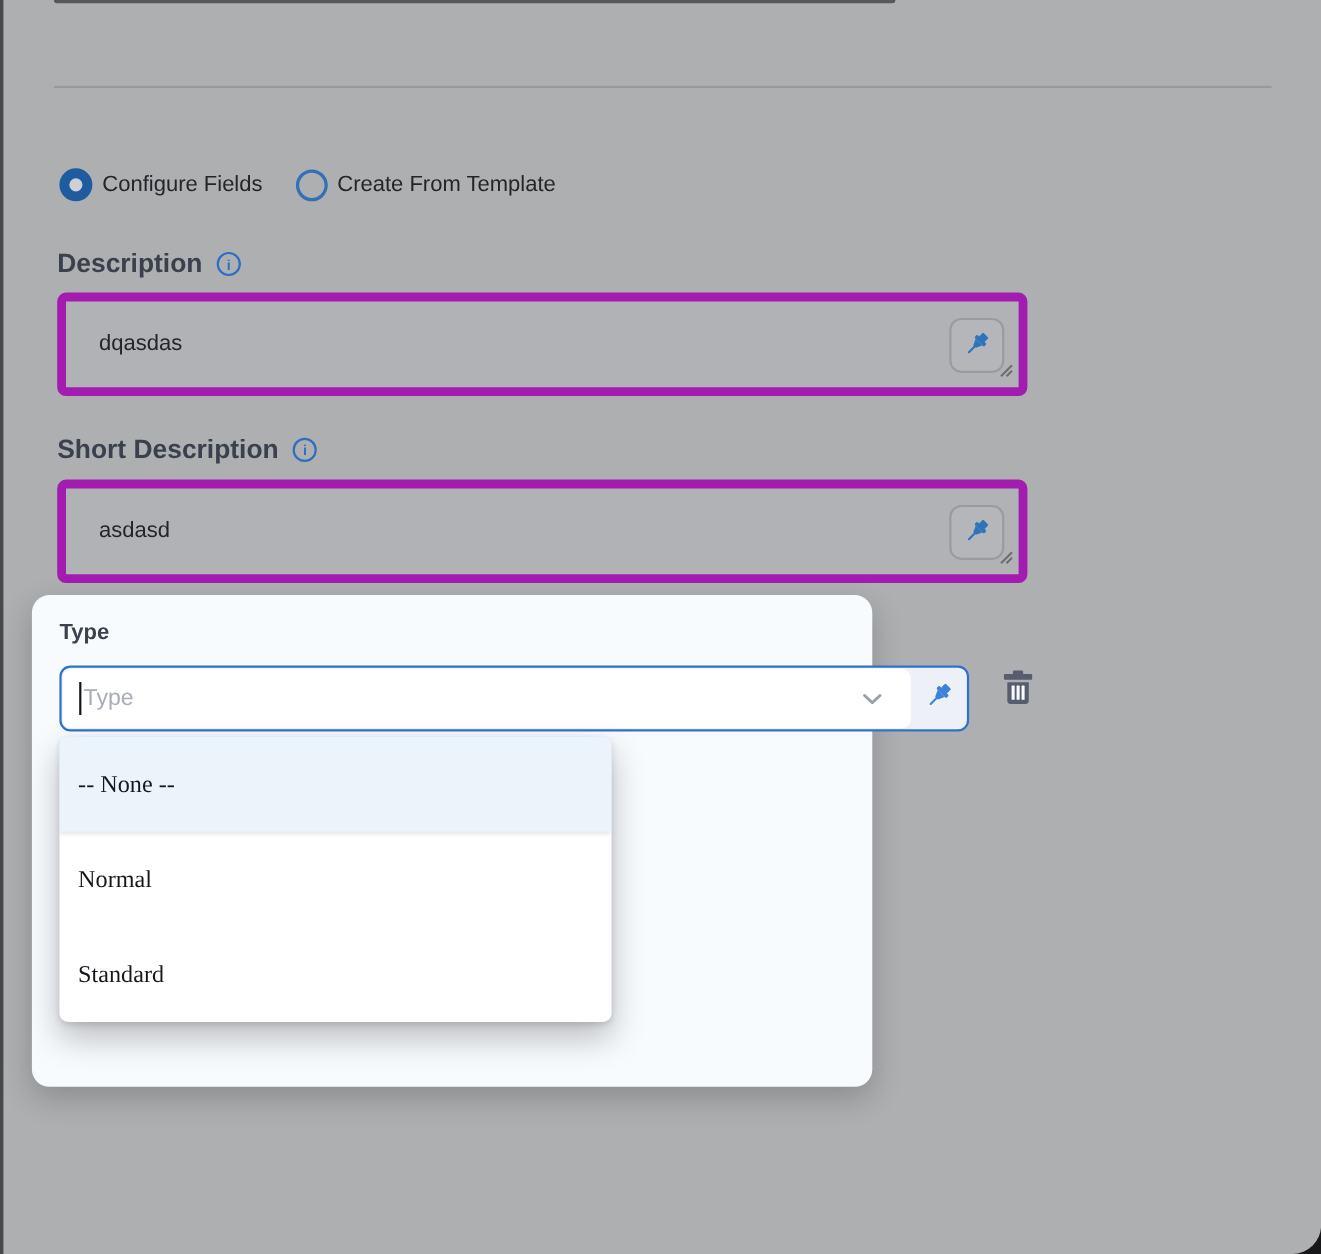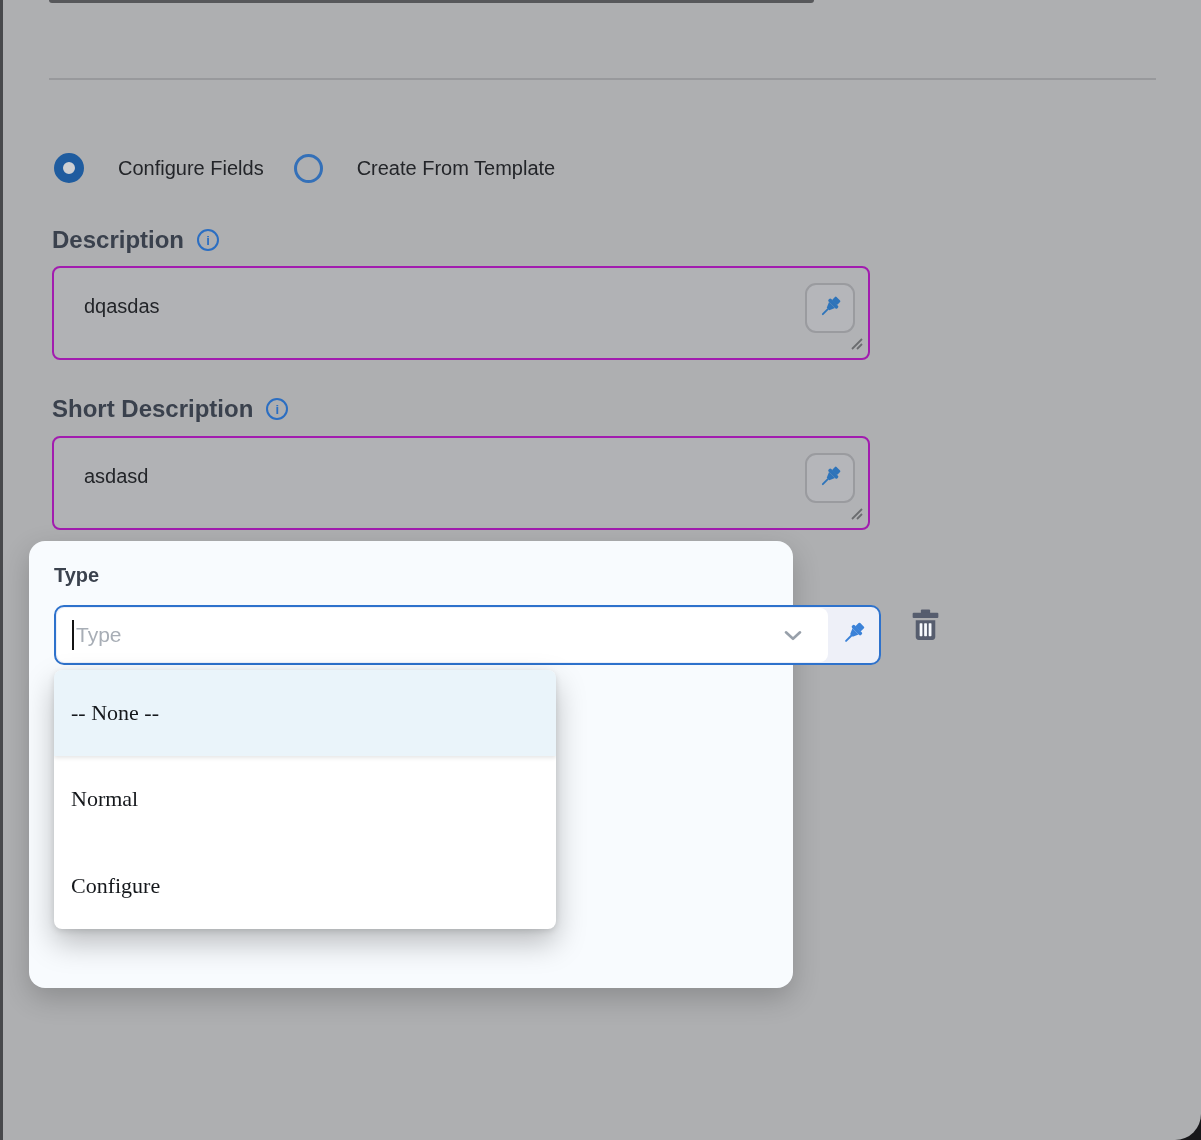--- a/index.html
+++ b/index.html
@@ -40,40 +40,40 @@
   
   .radio-row {
     position: absolute; left: 51px; top: 153px;
     display: flex; align-items: center;
   }
   .radio-opt { display: flex; align-items: center; cursor: pointer; }
   .radio-opt + .radio-opt { margin-left: 30px; }
   .radio { width: 30px; height: 30px; border-radius: 50%; flex: none; }
   .radio.selected  { border: 9px solid #1f5c9f; background: #ced0d3; }
   .radio.unselected{ width: 29px; height: 29px; border: 3px solid #3470b8; background: transparent; }
-  .radio-label { margin-left: 34px; font-size: 20px; color: #232529; }
+  .radio-label { margin-left: 9px; font-size: 20px; color: #232529; }
   
   .label-row {
     position: absolute; left: 49px;
     display: flex; align-items: center; gap: 13px;
   }
   .flabel { font-size: 24px; font-weight: bold; color: #3a414d; }
   .info-icon {
     width: 22px; height: 22px; border-radius: 50%;
     border: 2px solid #2b6ec2; color: #2b6ec2;
     font-size: 13px; font-weight: 600; font-style: normal;
     display: flex; align-items: center; justify-content: center;
     cursor: pointer;
   }
   
   .textarea {
     position: absolute; left: 49px;
-    width: 818px; height: 94px;
+    width: 882px; height: 94px;
     background: #b1b2b5;
-    border: 2px solid #a21caf;
+    border: 8px solid #a21caf;
     border-radius: 8px;
   }
   .ta-text {
     position: absolute; left: 30px; top: 27px;
     font-size: 20px; color: #232529;
   }
   .pin-btn {
     position: absolute; right: 13px; top: 15px;
     width: 50px; height: 50px;
     border-radius: 11px;
@@ -266,17 +266,17 @@
               <rect x="16.7" y="15.8" width="2.7" height="12.6" rx="0.6"></rect>
               <rect x="21.1" y="15.8" width="2.7" height="12.6" rx="0.6"></rect>
             </g>
           </svg>
         </span>
       </button>
 
       <div class="dropdown">
         <div class="dd-item highlighted">-- None --</div>
         <div class="dd-item">Normal</div>
-        <div class="dd-item">Configure</div>
+        <div class="dd-item">Standard</div>
       </div>
     </div>
   </div>
 </div>
 
 </body></html>

